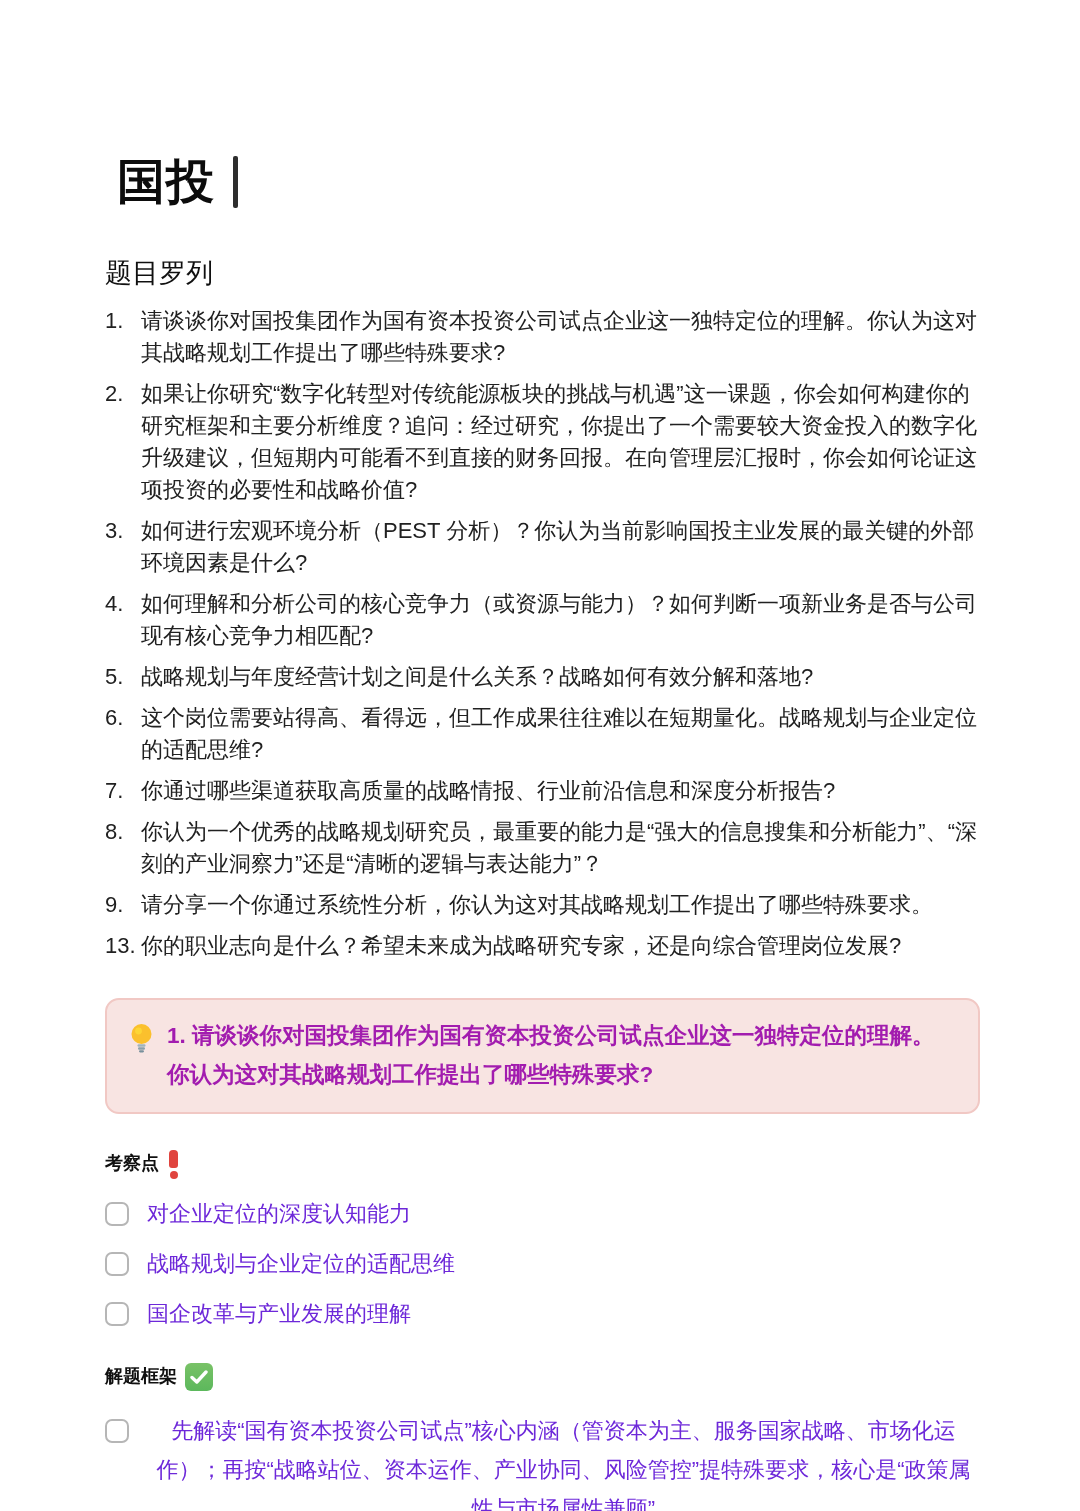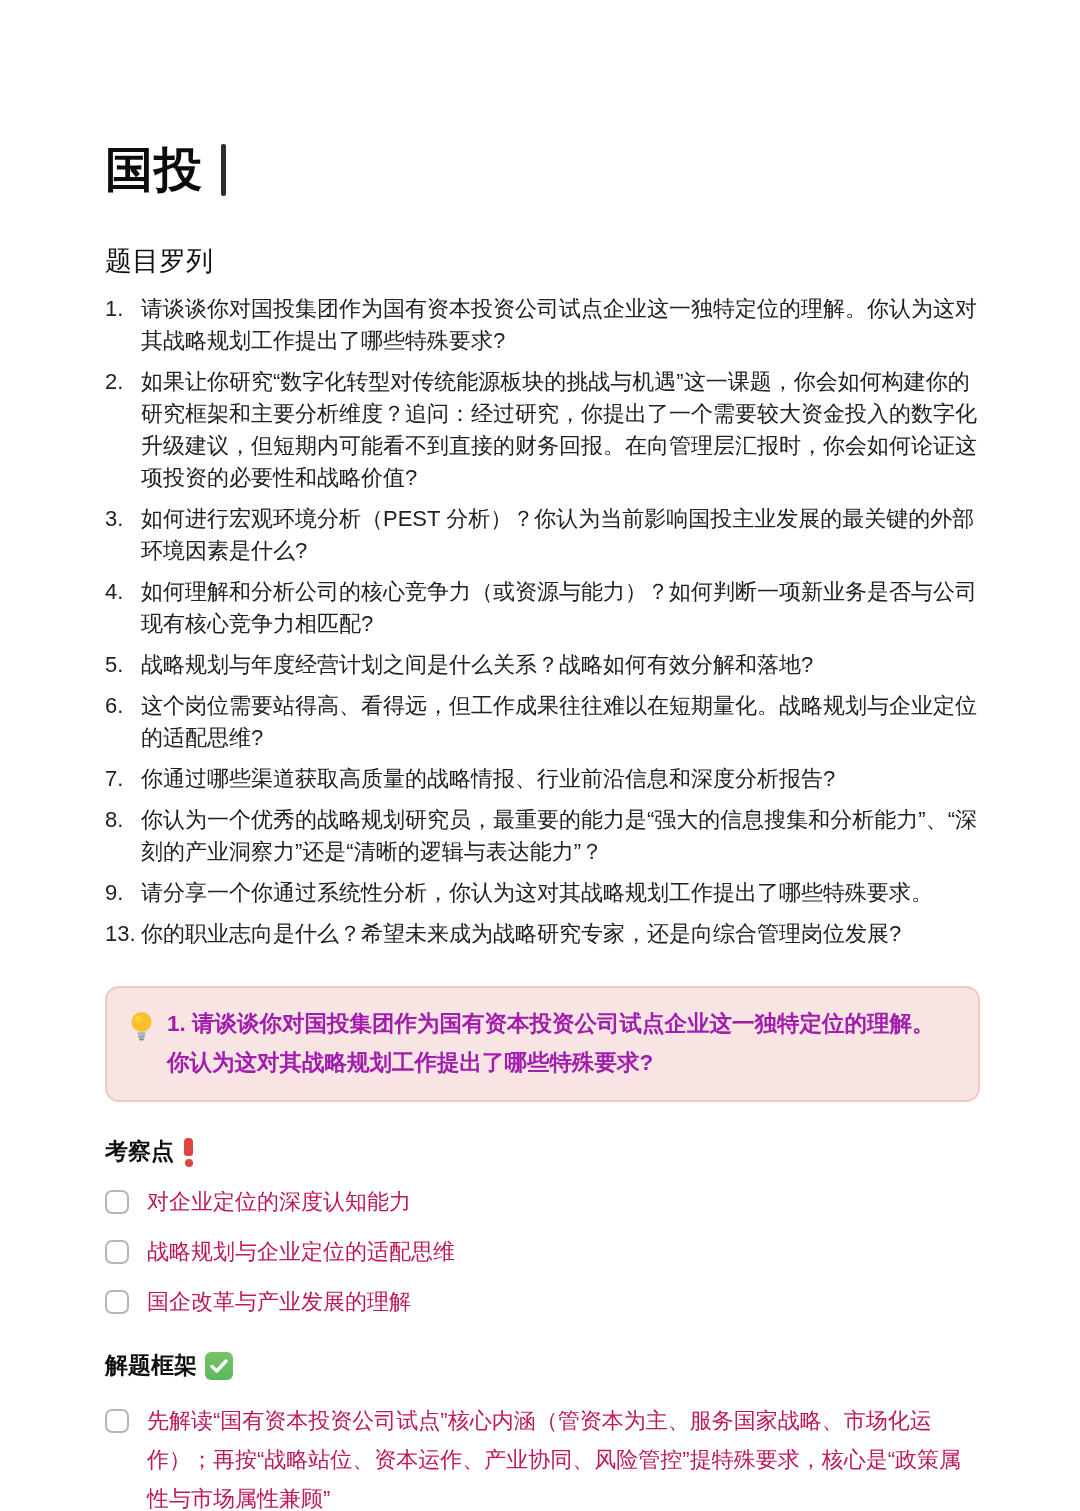--- a/index.html
+++ b/index.html
@@ -3,56 +3,56 @@
 <meta charset="utf-8">
 <style>
   html,body{margin:0;padding:0;background:#ffffff;}
   .page{
     width:1080px;min-height:1511px;box-sizing:border-box;
     padding:144px 100px 50px 105px;
     font-family:"Liberation Sans",sans-serif;
     color:#1c1c1c;background:#ffffff;
   }
   
-  .title{margin:0;font-size:48px;font-weight:800;display:flex;align-items:center;color:#0c0c0c;letter-spacing:1px;line-height:1.1;}
+  .title{margin:12px;font-size:48px;font-weight:800;display:flex;align-items:center;color:#0c0c0c;letter-spacing:1px;line-height:1.1;}
   .title-divider{width:5px;height:52px;background:#2e2e2e;margin:0 18px;border-radius:2px;flex-shrink:0;}
   
   .list-heading{margin:48px 0 0;font-size:27px;font-weight:400;color:#101010;line-height:1.2;}
   
   .qlist{margin-top:16px;}
   .q-item{display:flex;font-size:22px;line-height:32px;margin-bottom:9px;color:#212121;}
   .q-num{width:36px;flex-shrink:0;}
   .q-text{flex:1;}
   
   .callout{
     margin-top:36px;
     background:var(--callout-bg,#f8e4e2);
     border:2px solid var(--callout-border,#f1c8c4);
     border-radius:14px;
     padding:16px 26px 18px 22px;
     display:flex;align-items:flex-start;gap:13px;
   }
   .callout-text{font-size:22.5px;font-weight:700;line-height:39px;color:#a21caf;}
   .bulb{margin-top:7px;flex-shrink:0;display:inline-block;}
   
-  .sub-heading{display:flex;align-items:center;margin:34px 0 0;font-size:23px;font-weight:700;color:#101010;line-height:1.3;}
+  .sub-heading{display:flex;align-items:center;margin:34px 0 0;font-size:18px;font-weight:700;color:#101010;line-height:1.3;}
   .sub-heading .heading-text{display:inline-block;}
   
   .excl{display:inline-flex;flex-direction:column;align-items:center;gap:3px;margin-left:10px;margin-top:2px;}
   .excl .bar{width:9px;height:18px;background:var(--exclamation-red,#e0443e);border-radius:4px 4px 3px 3px;}
   .excl .dot{width:8px;height:8px;background:var(--exclamation-red,#e0443e);border-radius:50%;}
   
   .checkmark{
     display:inline-flex;align-items:center;justify-content:center;
     width:28px;height:28px;border-radius:6px;margin-left:8px;
     background:linear-gradient(180deg,#79c267 0%,var(--check-green,#5cb85c) 100%);
     flex-shrink:0;
   }
   
-  .check-row{display:flex;align-items:center;gap:18px;margin-top:20px;font-size:22px;color:#be185d;line-height:30px;}
+  .check-row{display:flex;align-items:center;gap:18px;margin-top:20px;font-size:22px;color:#6d28d9;line-height:30px;text-align:center;}
   .checkbox{width:24px;height:24px;border:2px solid #b6b6b6;border-radius:7px;box-sizing:border-box;background:#ffffff;flex-shrink:0;}
   .framework-row{align-items:flex-start;line-height:39px;margin-top:20px;}
   .framework-row .checkbox{margin-top:8px;}
   .fw-text{flex:1;}
 </style>
 </head>
 <body>
 
 <div class="page">
 

